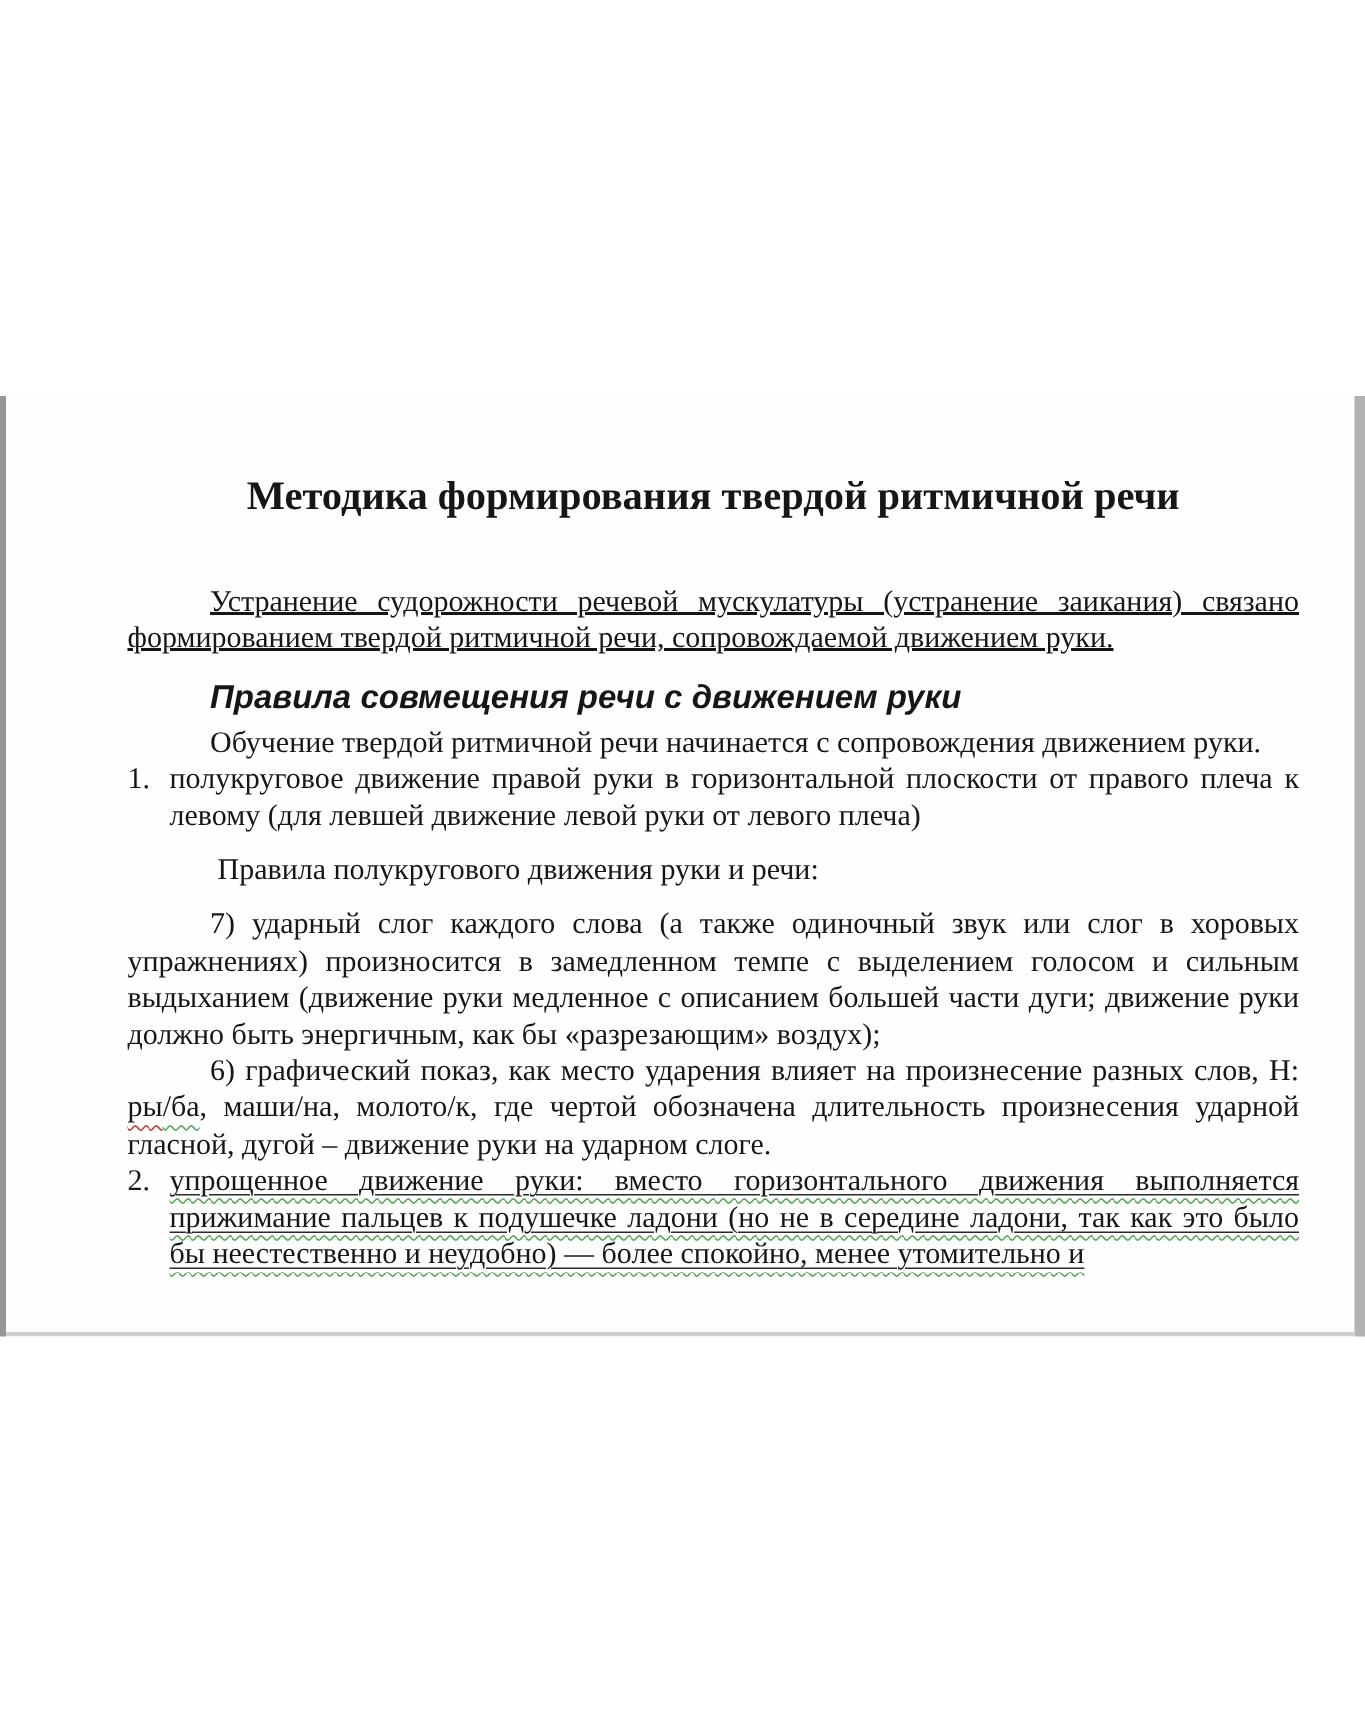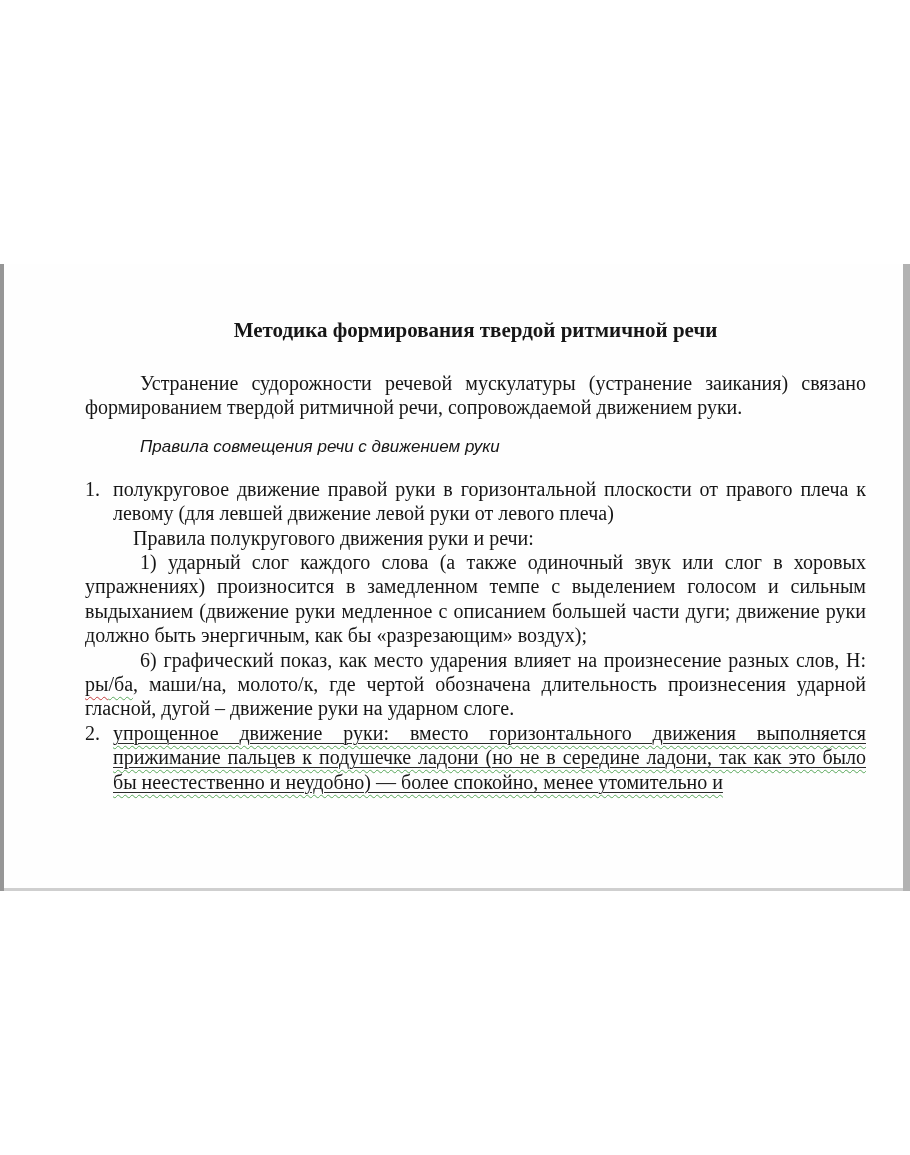--- a/index.html
+++ b/index.html
@@ -39,46 +39,46 @@
 
   .content {
     position: relative;
     padding: 0 37px 0 81px;
     font-size: 20px;
     line-height: 24.4px;
   }
 
   .doc-title {
     margin: 53px 0 0 0;
-    font-size: 21px;
+    font-size: 27px;
     line-height: 26px;
     font-weight: bold;
     text-align: center;
   }
 
   .para {
     margin: 0;
     text-indent: 55px;
     text-align: justify;
   }
-  .intro { margin-top: 28px; }
+  .intro { margin-top: 46px; text-decoration: underline; }
 
   .section-heading {
-    margin: 14px 0 17px 55px;
+    margin: 14px 0 0 55px;
     font-family: "Liberation Sans", "DejaVu Sans", sans-serif;
     font-style: italic;
-    font-weight: normal;
-    font-size: 17px;
+    font-weight: bold;
+    font-size: 22px;
     line-height: 26px;
   }
 
   .lead { margin-top: 5px; }
 
   .rules-intro {
-    margin: 0;
+    margin: 12px;
     text-indent: 48px;
     text-align: left;
   }
 
   
   .li {
     position: relative;
     margin: 0;
     padding-left: 28px;
     text-align: justify;
@@ -118,29 +118,30 @@
 
 <div class="page">
   <div class="content">
 
     <h1 class="doc-title">Методика формирования твердой ритмичной речи</h1>
 
     <p class="para intro">Устранение судорожности речевой мускулатуры (устранение заикания) связано формированием твердой ритмичной речи, сопровождаемой движением руки.</p>
 
     <h2 class="section-heading">Правила совмещения речи с движением руки</h2>
 
+    <p class="para lead">Обучение твердой ритмичной речи начинается с сопровождения движением руки.</p>
 
     <div class="li">
       <span class="num">1.</span>
       <span>полукруговое движение правой руки в горизонтальной плоскости от правого плеча к левому (для левшей движение левой руки от левого плеча)</span>
     </div>
 
     <p class="rules-intro">Правила полукругового движения руки и речи:</p>
 
-    <p class="para">1) ударный слог каждого слова (а также одиночный звук или слог в хоровых упражнениях) произносится в замедленном темпе с выделением голосом и сильным выдыханием (движение руки медленное с описанием большей части дуги; движение руки должно быть энергичным, как бы «разрезающим» воздух);</p>
+    <p class="para">7) ударный слог каждого слова (а также одиночный звук или слог в хоровых упражнениях) произносится в замедленном темпе с выделением голосом и сильным выдыханием (движение руки медленное с описанием большей части дуги; движение руки должно быть энергичным, как бы «разрезающим» воздух);</p>
 
 
     <p class="para"><span>6) графический показ, как место ударения влияет на произнесение разных слов, Н: </span><span class="wavy-red">ры</span><span class="wavy-green">/ба</span><span>, маши/на, молото/к, где чертой обозначена длительность произнесения ударной гласной, дугой –  движение руки на ударном слоге.</span></p>
 
     <div class="li">
       <span class="num">2.</span>
       <span class="u-solid"><span class="wavy-green">упрощенное движение руки: вместо горизонтального движения выполняется прижимание пальцев к подушечке ладони (но не в середине ладони, так как это было бы неестественно и неудобно) — более спокойно, менее утомительно и</span></span>
     </div>
 
   </div>

